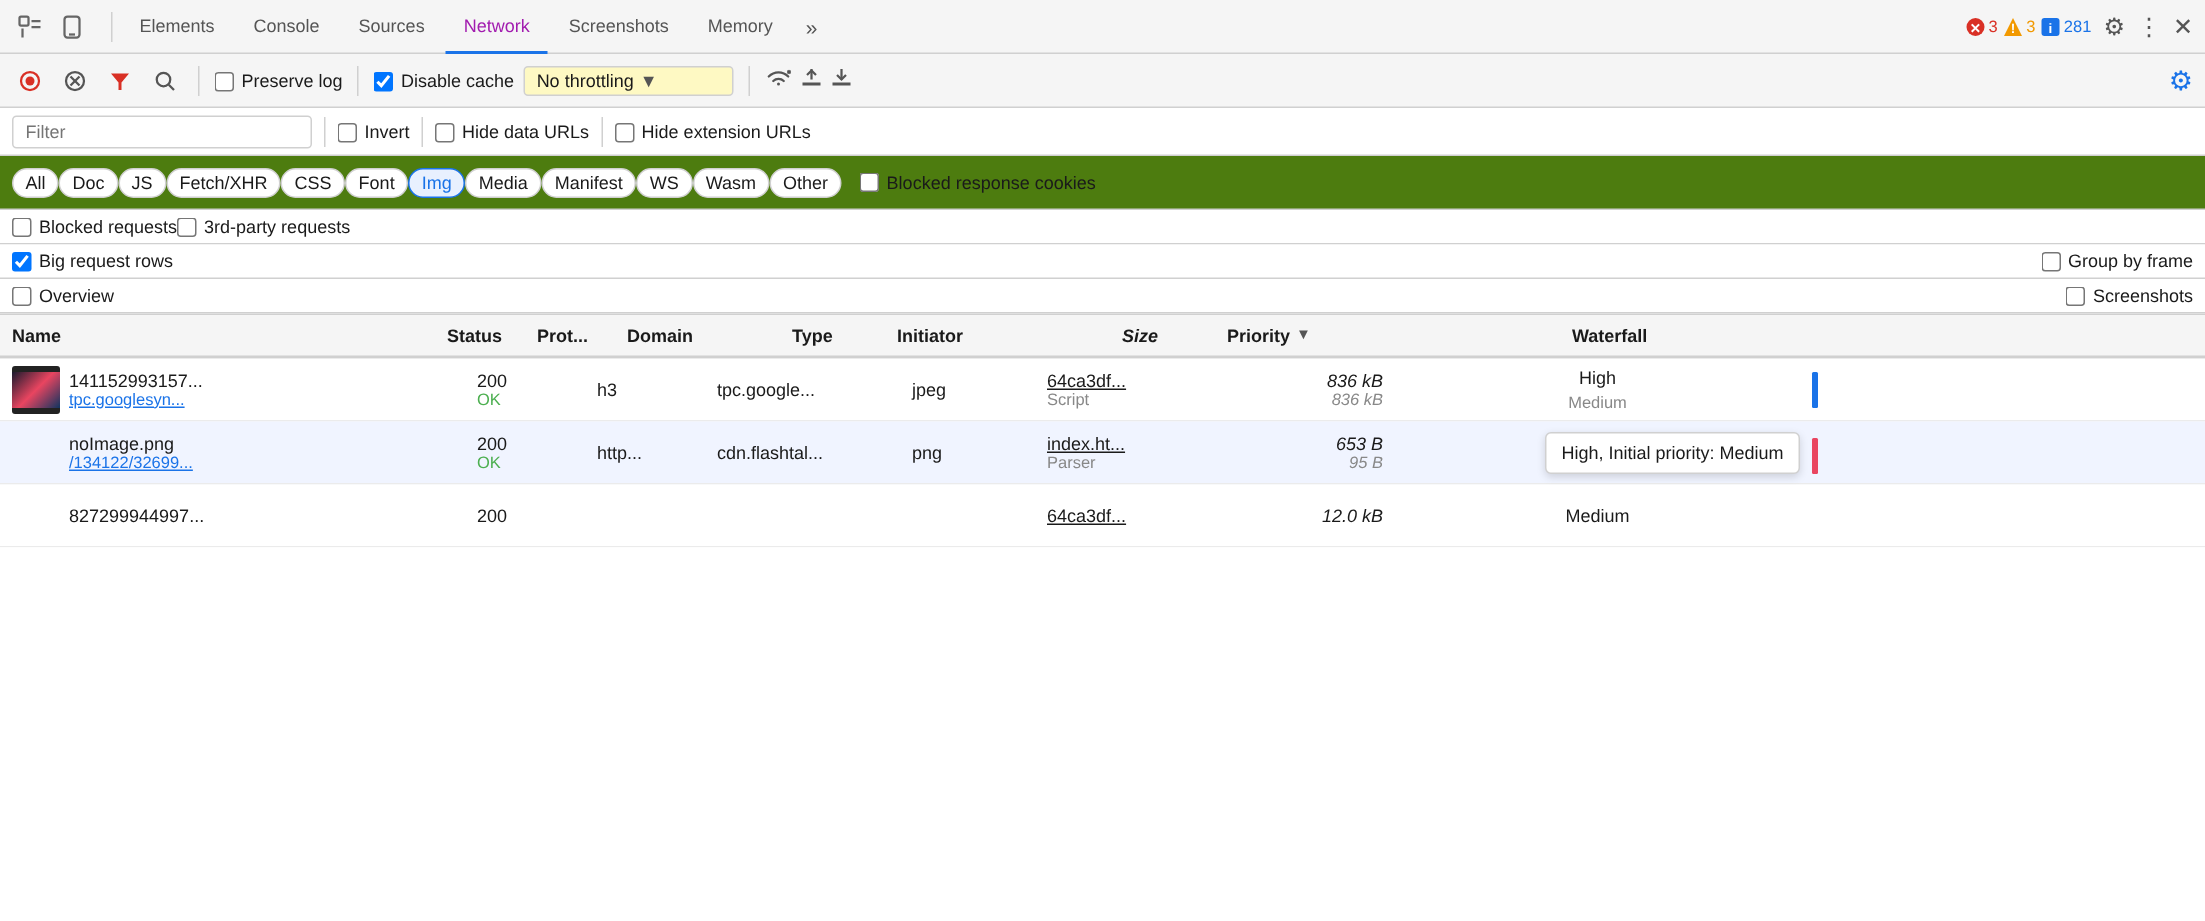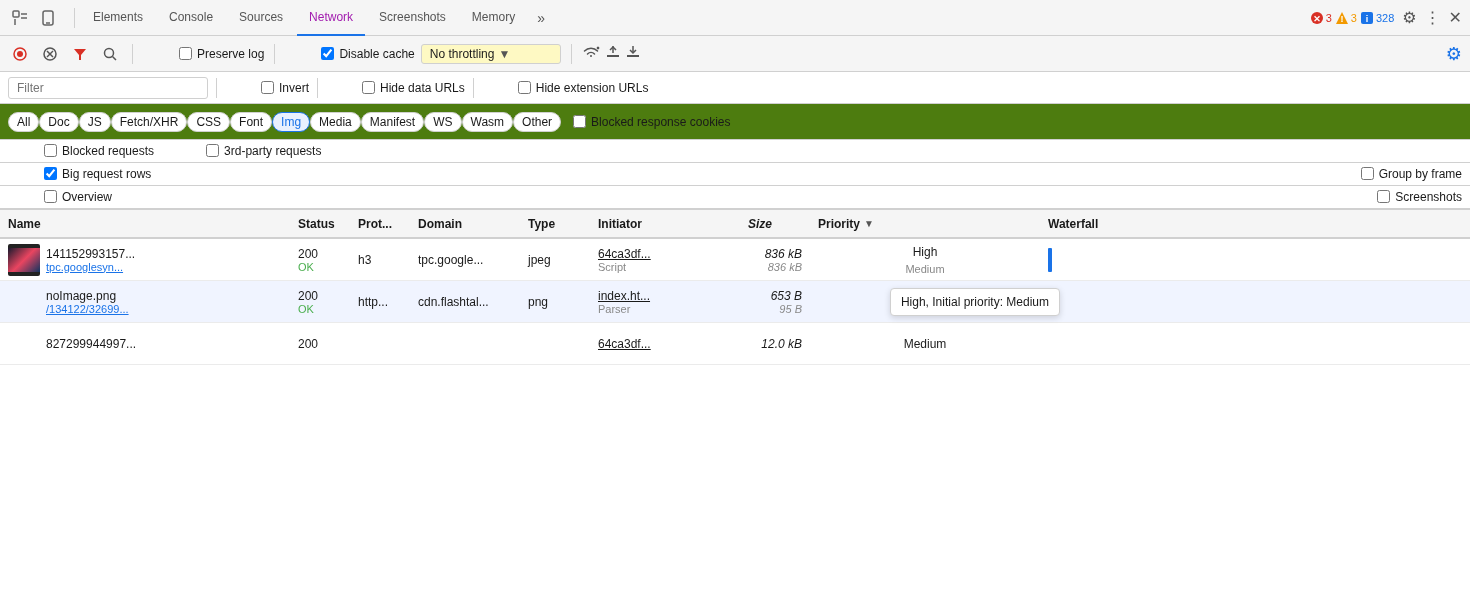--- a/index.html
+++ b/index.html
@@ -28,21 +28,21 @@
 
     
     .toolbar {
       display: flex; align-items: center; height: 36px;
       border-bottom: 1px solid #d0d0d0; background: #f5f5f5;
       padding: 0 8px; gap: 6px;
     }
     .toolbar-btn { width: 24px; height: 24px; display: flex; align-items: center; justify-content: center; cursor: pointer; border-radius: 3px; font-size: 14px; }
     .toolbar-btn.red { color: #d93025; }
     .toolbar-sep { width: 1px; height: 20px; background: #d0d0d0; margin: 0 4px; }
-    .checkbox-label { display: flex; align-items: flex-start; gap: 5px; cursor: pointer; font-size: 12px; color: #1a1a1a; white-space: nowrap; margin-left: 36px; }
+    .checkbox-label { display: flex; align-items: flex-end; gap: 5px; cursor: pointer; font-size: 12px; color: #1a1a1a; white-space: nowrap; }
     .checkbox-label input { width: 13px; height: 13px; cursor: pointer; }
     .throttle-select { display: flex; align-items: center; gap: 4px; padding: 2px 8px; border: 1px solid #d0d0d0; border-radius: 3px; background: #fef9c3; cursor: pointer; font-size: 12px; min-width: 140px; }
     .throttle-select .arrow { color: #555; }
     .wifi-icon { font-size: 14px; color: #555; }
     .upload-icon { font-size: 14px; color: #555; cursor: pointer; }
     .download-icon { font-size: 14px; color: #555; cursor: pointer; }
     .settings-blue { font-size: 18px; color: #1a73e8; cursor: pointer; margin-left: auto; }
 
     
     .filter-row {
@@ -64,21 +64,21 @@
     }
     .filter-btn.active { background: #e8f0fe; color: #1a73e8; border-color: #1a73e8; }
     .filter-right { margin-left: 12px; display: flex; align-items: center; gap: 5px; }
     .blocked-cookies-label { display: flex; align-items: center; gap: 5px; font-size: 12px; cursor: pointer; }
 
     
     .options-row {
       display: flex; align-items: center; padding: 4px 8px; gap: 16px;
       border-bottom: 1px solid #d0d0d0; background: #fff;
     }
-    .options-left { display: flex; align-items: center; gap: 16px; }
+    .options-left { display: flex; align-items: center; }
     .options-right { margin-left: auto; display: flex; align-items: center; gap: 16px; }
 
     
     .big-rows-row {
       display: flex; align-items: center; padding: 4px 8px; gap: 16px;
       border-bottom: 1px solid #d0d0d0; background: #fff;
     }
 
     
     .table-header {
@@ -95,21 +95,21 @@
     .col-initiator { width: 120px; min-width: 120px; padding: 0 8px; }
     .col-size { width: 100px; min-width: 100px; padding: 0 8px; text-align: center; font-style: italic; }
     .col-priority { width: 230px; min-width: 230px; padding: 0 8px; display: flex; align-items: center; gap: 4px; }
     .col-waterfall { flex: 1; padding: 0 8px; }
     .col-header-sort { font-size: 10px; color: #555; }
 
     
     .table-body { overflow-y: auto; }
     .table-row {
       display: flex; align-items: stretch; border-bottom: 1px solid #ebebeb;
-      background: #fff; min-height: 42px;
+      background: #fff; min-height: 42px; gap: 20px;
     }
     .table-row .row-name { width: 290px; min-width: 290px; padding: 4px 8px; display: flex; align-items: center; gap: 6px; }
     .row-thumb { width: 32px; height: 32px; background: #222; border-radius: 2px; overflow: hidden; flex-shrink: 0; display: flex; align-items: center; justify-content: center; }
     .thumb-img { width: 32px; height: 24px; background: linear-gradient(135deg, #1a1a2e 0%, #e94560 50%, #0f3460 100%); }
     .row-name-text { display: flex; flex-direction: column; }
     .row-name-primary { font-size: 12px; color: #1a1a1a; }
     .row-name-secondary { font-size: 11px; color: #1a73e8; text-decoration: underline; cursor: pointer; }
     .row-status { width: 60px; min-width: 60px; padding: 4px 8px; display: flex; flex-direction: column; justify-content: center; }
     .status-code { font-size: 12px; color: #1a1a1a; }
     .status-text { font-size: 11px; color: #4caf50; }
@@ -193,21 +193,21 @@
             <polygon points="7,1 13,13 1,13" fill="#f29900"></polygon>
             <text x="7" y="11" text-anchor="middle" fill="white" font-size="9" font-weight="bold">!</text>
           </svg>
         <span>3</span>
       </span>
       <span class="badge-blue">
         <svg width="14" height="14" viewBox="0 0 14 14">
             <rect x="1" y="1" width="12" height="12" rx="2" fill="#1a73e8"></rect>
             <text x="7" y="11" text-anchor="middle" fill="white" font-size="9" font-weight="bold">i</text>
           </svg>
-        <span>328</span>
+        <span>281</span>
       </span>
     </div>
     <div class="gear-btn">⚙</div>
     <div class="more-btn">⋮</div>
     <div class="close-btn">✕</div>
   </div>
 </div>
 
 <div class="toolbar">
   <div class="toolbar-btn red">

